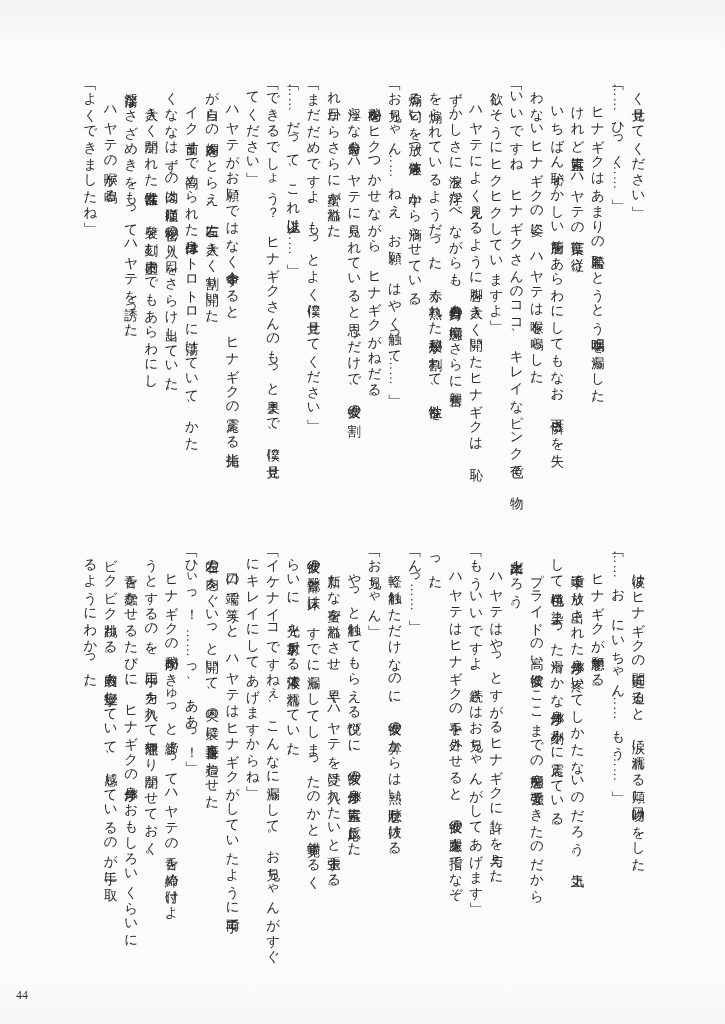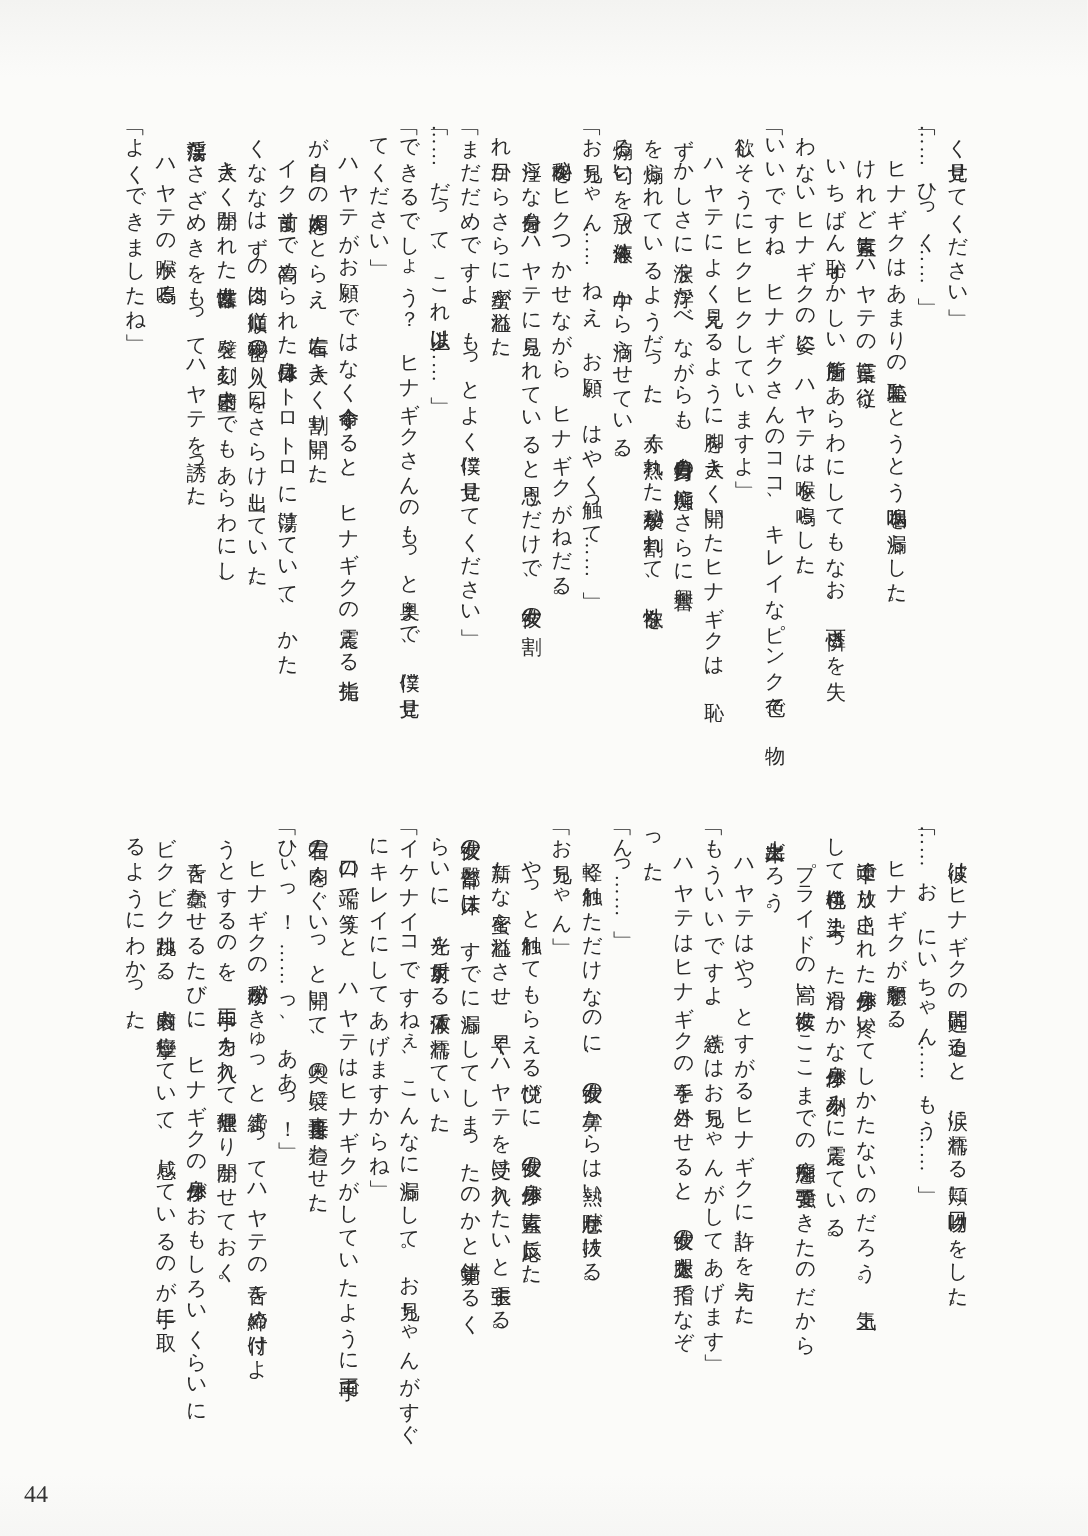--- a/index.html
+++ b/index.html
@@ -43,21 +43,21 @@
   #block-bottom {
     top: 549px;
     right: 77px;
     height: 412px;
   }
   .page-number {
     position: absolute;
     left: 16px;
     top: 988px;
     font-family: "Liberation Serif", "DejaVu Serif", serif;
-    font-size: 16px;
+    font-size: 12px;
     color: #333333;
   }
 </style>
 </head>
 <body style="background: rgb(250, 250, 248);">
 
 <div class="page">
 
   <div class="tblock" id="block-top" style="color: rgb(42, 42, 42);">
       <div class="tline">く見せてください」</div>

